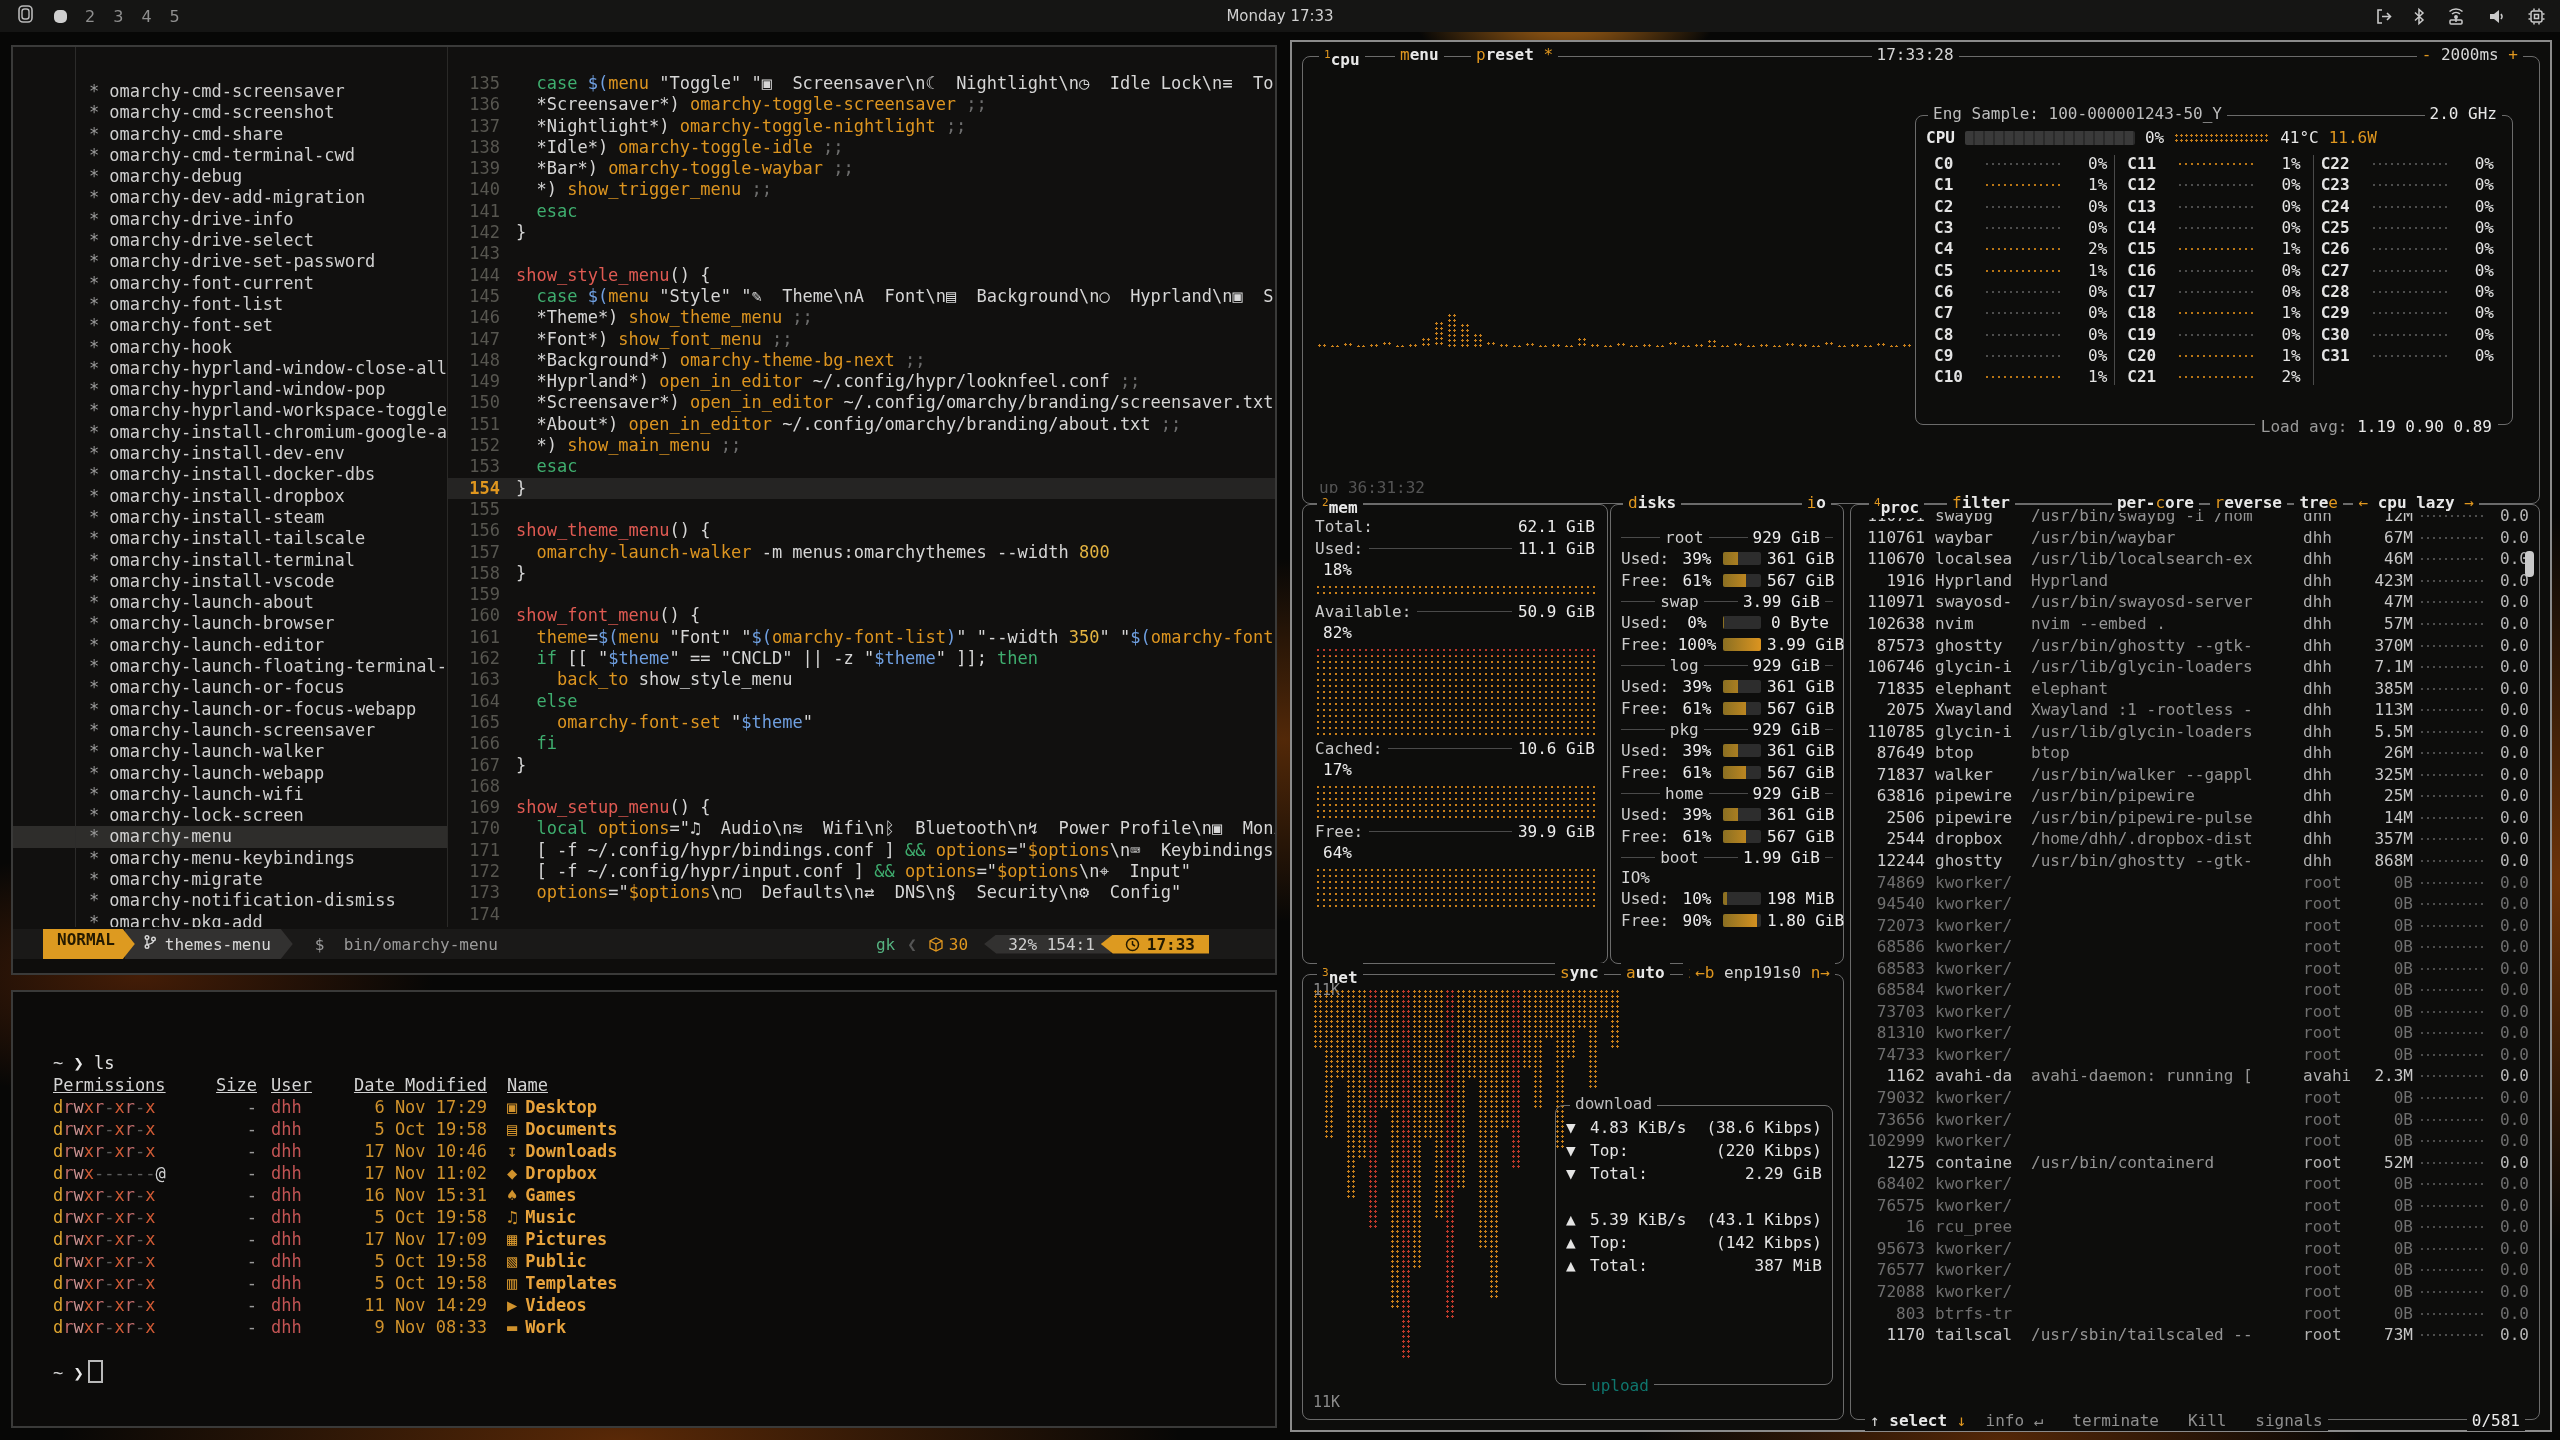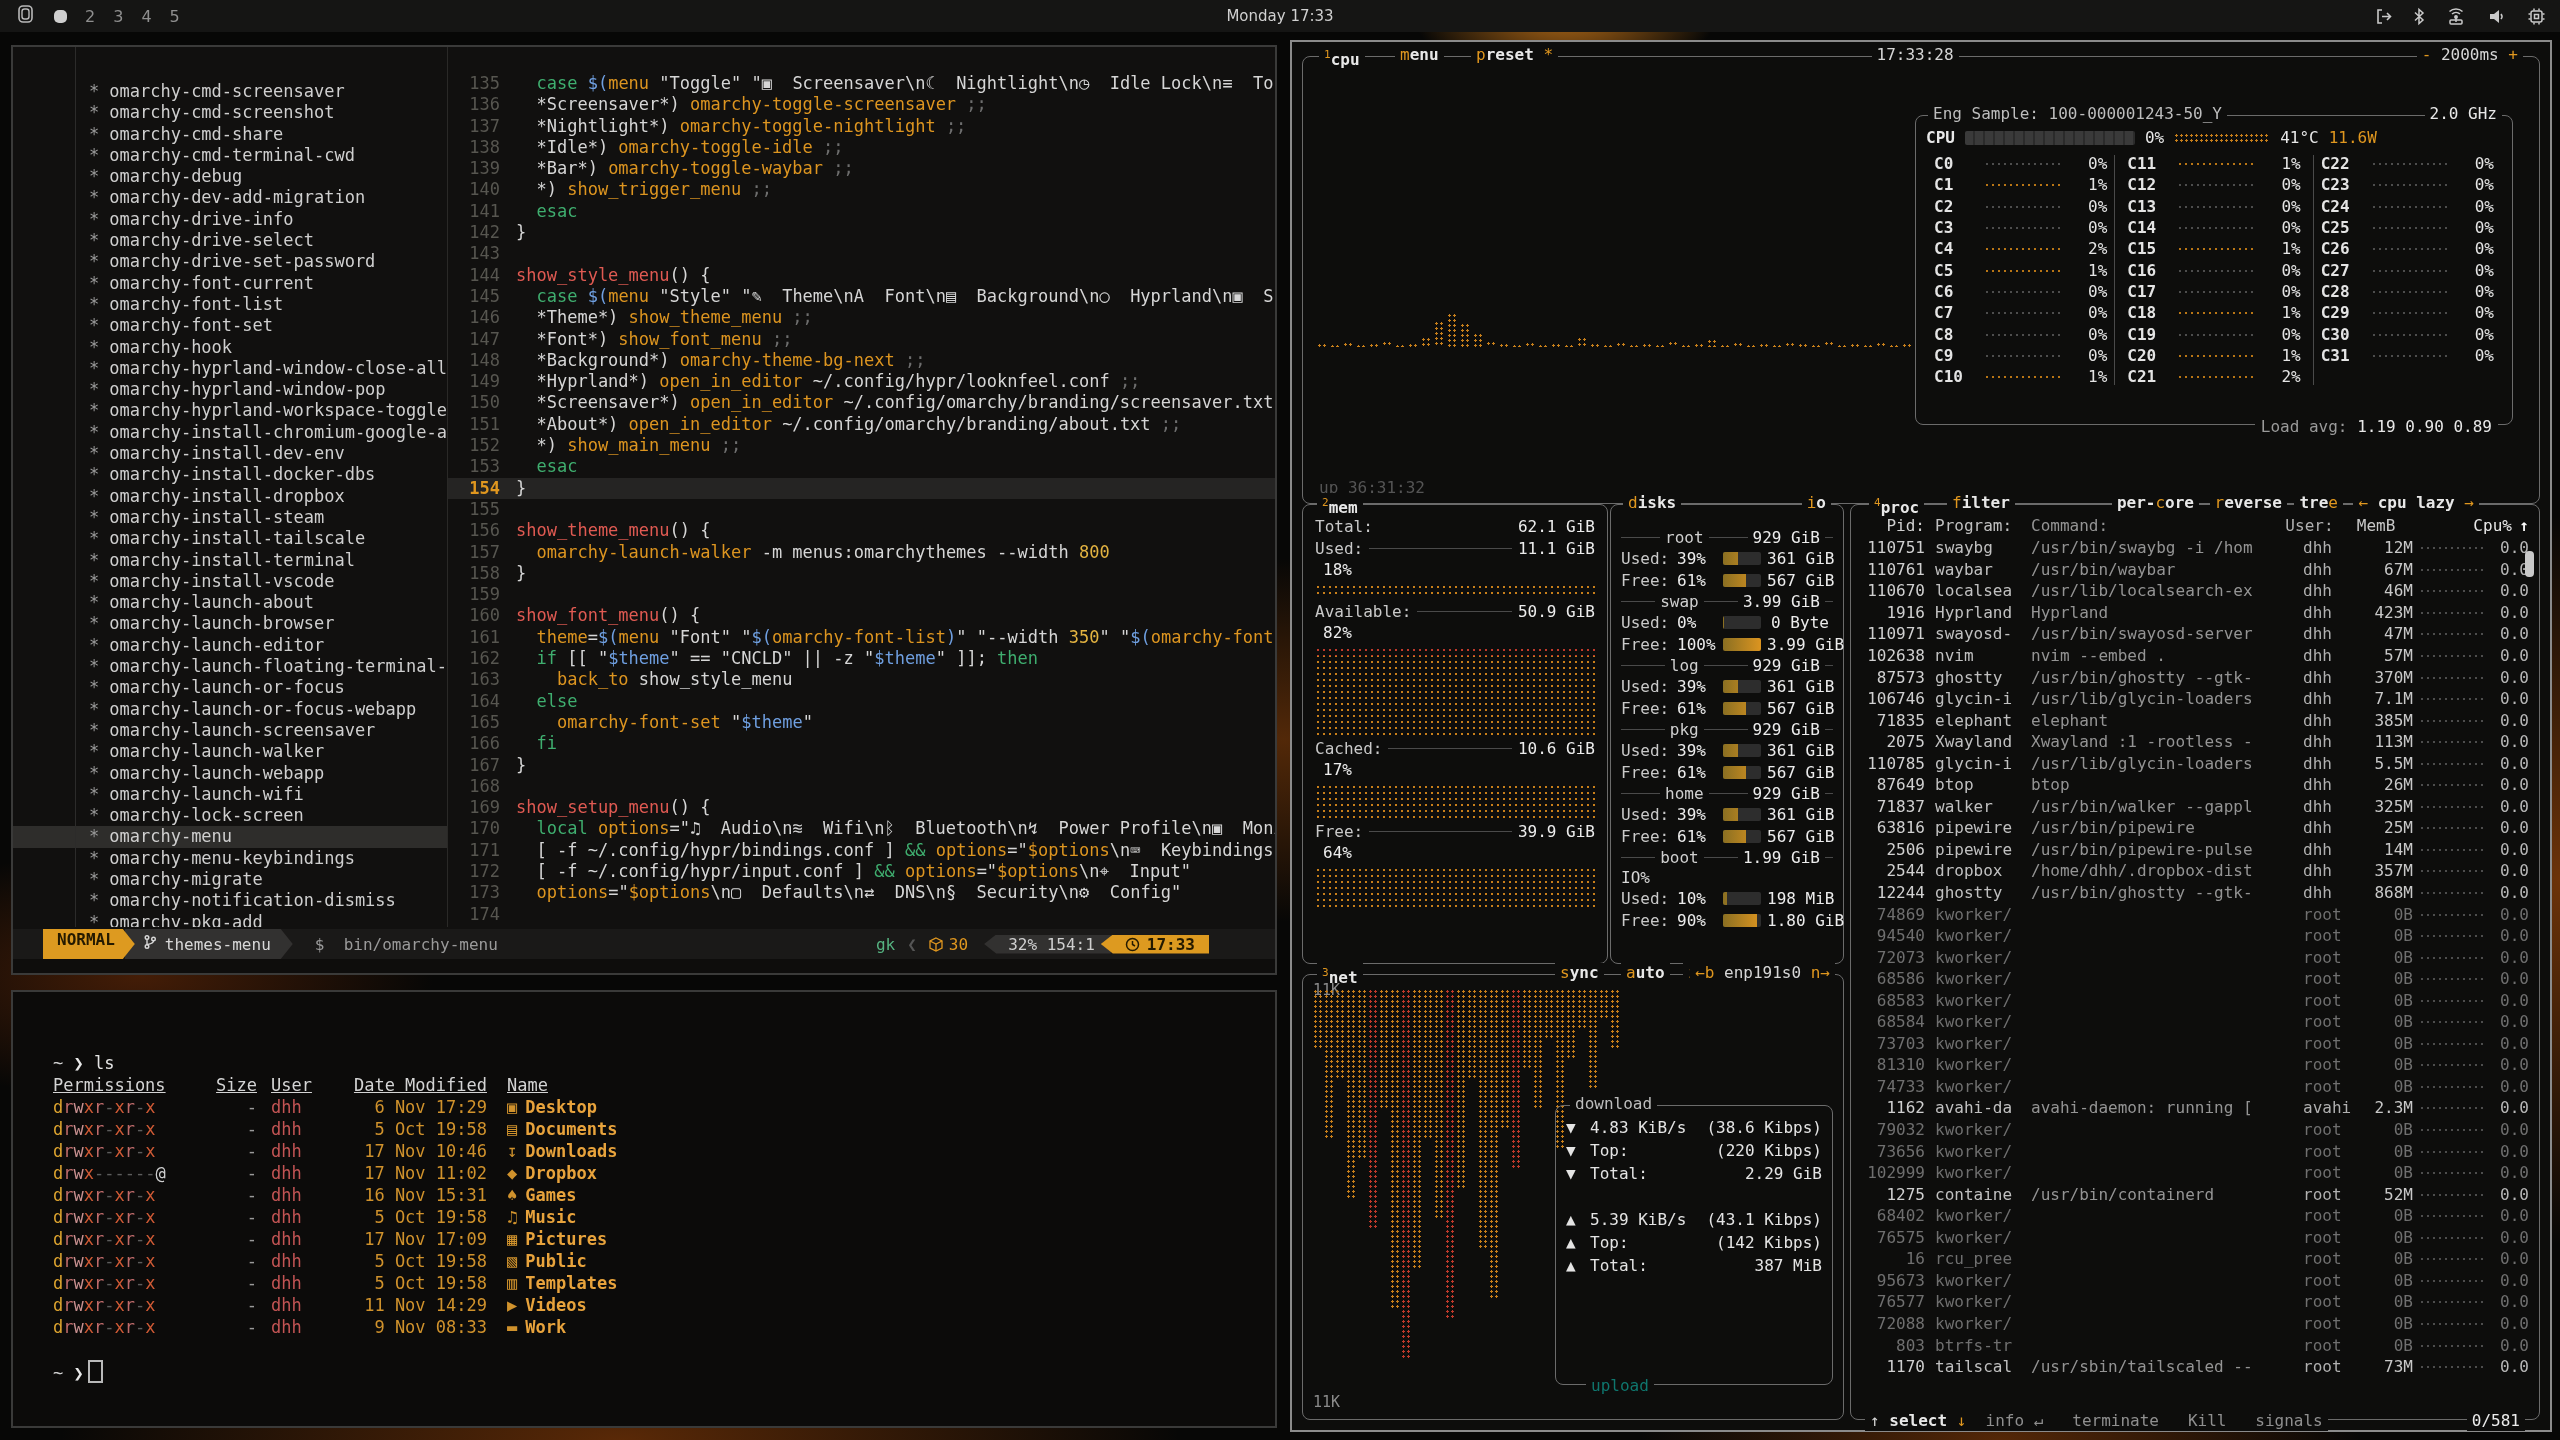--- a/index.html
+++ b/index.html
@@ -111,21 +111,21 @@
     background-image:radial-gradient(circle,#c0392b 1.1px,transparent 1.4px);background-size:6px 6px;}
   .disk-box{left:318px;top:462px;width:234px;height:460px;padding:22px 10px;}
   .drow-name{display:flex;align-items:center;height:21px;white-space:pre;}
   .drow-name .fill{flex:1;border-top:1px solid #4a4a4a;}
   .drow-name .nm{color:#cfcfcf;padding:0 5px;}
   .drow-name .sz{color:#ececec;padding:0 5px;}
   .drow-io{height:20px;line-height:20px;color:#d6d6d6;}
   .drow-io:empty{display:none;}
   .drow{display:flex;align-items:center;height:21.5px;gap:6px;white-space:pre;}
   .drow .k{color:#c9c9c9;width:50px;flex:none;}
-  .drow .pc{width:40px;flex:none;text-align:left;color:#ececec;}
+  .drow .pc{width:40px;flex:none;text-align:center;color:#ececec;}
   .drow .meter{flex:1;height:13px;background:#2d2d2d;border-radius:2px;overflow:hidden;}
   .drow .meter i{display:block;height:100%;background:linear-gradient(90deg,#8a6f22,#dd9520 55%,#d5481f);background-size:70px 100%;}
   .drow .vv{width:66px;flex:none;text-align:center;color:#ececec;}
   .net-box{left:10px;top:932px;width:542px;height:446px;}
   .nscale{position:absolute;color:#8a8a8a;font-size:15px;}
   .netgraph{position:absolute;left:10px;top:14px;width:320px;height:400px;display:flex;align-items:flex-start;overflow:hidden;}
   .nbar{flex:none;width:9px;margin-right:2px;background-image:radial-gradient(circle,#c87f1a 1.1px,transparent 1.4px);background-size:5px 5px;}
   .nbar.on{background-image:radial-gradient(circle,#c0392b 1.1px,transparent 1.4px);background-size:5px 5px;}
   .stat-box{position:absolute;right:10px;top:130px;width:256px;height:258px;border:1.5px solid #6b6b6b;border-radius:8px;padding:10px 10px;}
   .srow{display:flex;align-items:center;height:23px;white-space:pre;color:#e4e4e4;}
@@ -789,30 +789,20 @@
       </div>
     </div>
 
     <div class="bbox proc-box">
       <span class="btab" style="left:18px"><span class="c-sup">4</span><span class="c-b">proc</span></span>
       <span class="btab" style="left:96px"><span class="c-o">f</span><span class="c-b">ilter</span></span>
       <span class="btab" style="right:340px"><span class="c-b">per-</span><span class="c-o">c</span><span class="c-b">ore</span></span>
       <span class="btab" style="right:252px"><span class="c-o">r</span><span class="c-b">everse</span></span>
       <span class="btab" style="right:196px"><span class="c-b">tre</span><span class="c-o">e</span></span>
       <span class="btab" style="right:60px"><span class="c-o">← </span><span class="c-b">cpu lazy</span><span class="c-o"> →</span></span>
-      <div class="phead">
-        <span class="cpid">Pid:</span>
-        <span class="cprog">Program:</span>
-        <span class="ccmd">Command:</span>
-        <span class="cuser">User:</span>
-        <span class="cmem">MemB</span>
-        <span class="cdots" style="background:none"></span>
-        <span class="ccpu" style="color:#e8e8e8">Cpu%</span>
-        <span style="color:#fff;font-weight:bold;padding-left:8px">↑</span>
-      </div>
       <div>
 
       <div class="prow">
             <span class="cpid">110751</span>
             <span class="cprog">swaybg</span>
             <span class="ccmd">/usr/bin/swaybg -i /hom</span>
             <span class="cuser">dhh</span>
             <span class="cmem">12M</span>
             <span class="cdots"></span>
             <span class="ccpu">0.0</span>

